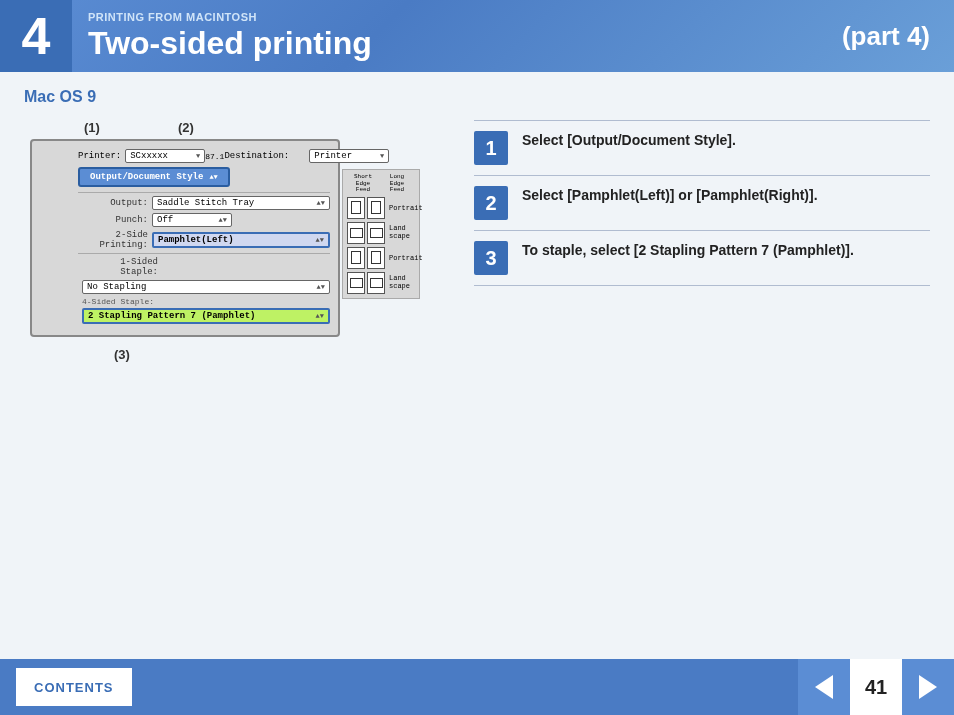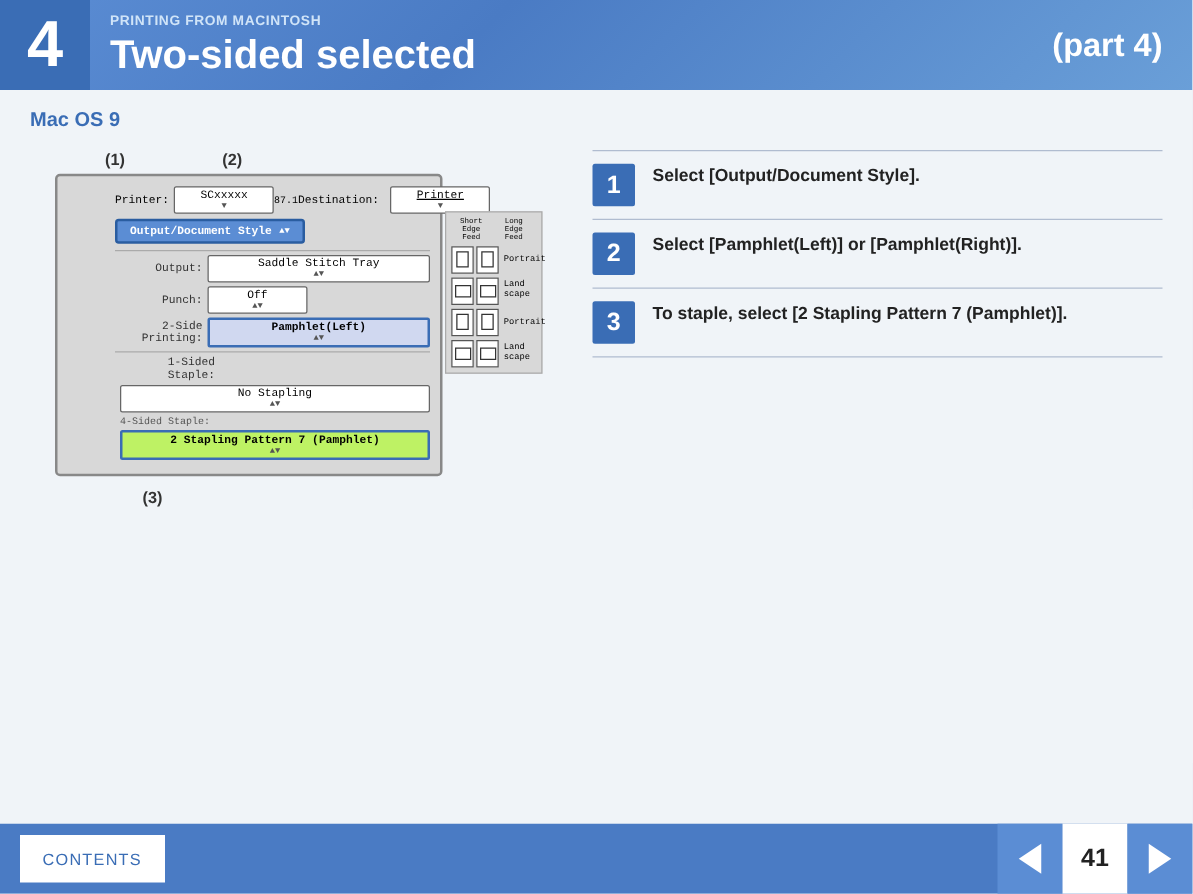--- a/index.html
+++ b/index.html
@@ -126,21 +126,20 @@
     .mac-select {
       background: white;
       border: 1px solid #666;
       border-radius: 2px;
       padding: 1px 4px;
       font-size: 9px;
       display: flex;
       align-items: center;
       justify-content: space-between;
       min-width: 80px;
-      flex-direction: column;
     }
 
     .mac-select-arrow {
       font-size: 7px;
       color: #555;
     }
 
     .mac-divider {
       border-top: 1px solid #aaa;
       margin: 3px 0;
@@ -206,21 +205,21 @@
       align-items: center;
       justify-content: space-between;
       padding: 0 0;
       flex-shrink: 0;
     }
 
     .footer-contents-btn {
       background: white;
       color: #3a6db5;
       font-size: 13px;
-      font-weight: normal;
+      font-weight: bold;
       letter-spacing: 1px;
       padding: 8px 18px;
       margin: 0 16px;
       border: none;
       cursor: pointer;
       height: 38px;
       display: flex;
       align-items: center;
     }
 
@@ -273,54 +272,54 @@
   </style>
 </head>
 <body>
 
 <div class="header">
   <div class="header-number-box">
     <span class="header-number">4</span>
   </div>
   <div class="header-text">
     <div class="header-subtitle">PRINTING FROM MACINTOSH</div>
-    <div class="header-title">Two-sided selected</div>
+    <div class="header-title">Two-sided printing</div>
   </div>
   <div class="header-part">(part 4)</div>
 </div>
 
 <div class="main-content">
   <div class="section-title">Mac OS 9</div>
 
   <div class="content-area">
 
     <div class="dialog-panel">
 
       <div style="position:relative; display:flex; gap:70px; margin-left:60px; margin-bottom:4px;">
         <span class="annotation-label" style="position:static; font-size:13px; font-weight:bold; color:#333;">(1)</span>
         <span class="annotation-label" style="position:static; font-size:13px; font-weight:bold; color:#333; margin-left:8px;">(2)</span>
       </div>
 
-      <div class="mac-dialog" style="width:310px; margin-left:20px;padding-left:46px;">
+      <div class="mac-dialog" style="width:310px; margin-left:6px;padding-left:46px;">
 
         <div style="display:flex; justify-content:space-between; align-items:center; margin-bottom:4px;">
           <div style="display:flex; align-items:center; gap:4px;">
             <span style="font-size:9px;">Printer:</span>
             <div class="mac-select" style="width:80px;">
               <span style="font-size:9px;">SCxxxxx</span>
               <span class="mac-select-arrow">▼</span>
             </div>
           </div>
           <div style="display:flex; align-items:flex-start; gap:4px; font-size:8px;">
             <span style="font-size:8px;">87.1</span>
           </div>
-          <div style="display:flex; align-items:center; gap:9px;">
+          <div style="display:flex; align-items:center; gap:20px;">
             <span style="font-size:9px;">Destination:</span>
             <div class="mac-select" style="width:55px;">
-              <span style="font-size:9px;text-decoration:underline;">Printer</span>
+              <span style="font-size:9px;">Printer</span>
               <span class="mac-select-arrow">▼</span>
             </div>
           </div>
         </div>
 
         <div style="display:flex; align-items:flex-end; margin-bottom:5px;">
           <div style="background:#5b8dd4; color:white; border:2px solid #2a5da0; border-radius:3px; padding:3px 10px; font-size:9px; font-weight:bold; display:flex; align-items:center; gap:6px; cursor:pointer;">
             <span>Output/Document Style</span>
             <span style="font-size:7px;">▲▼</span>
           </div>

